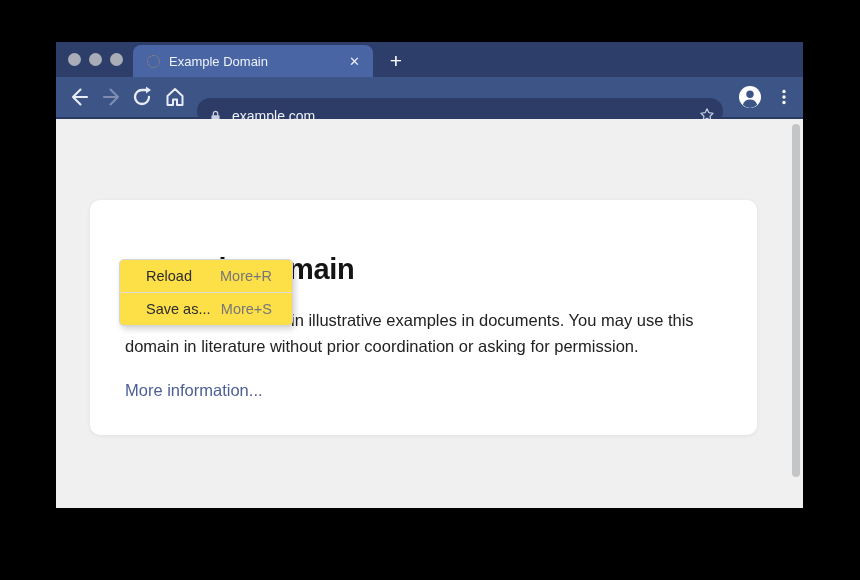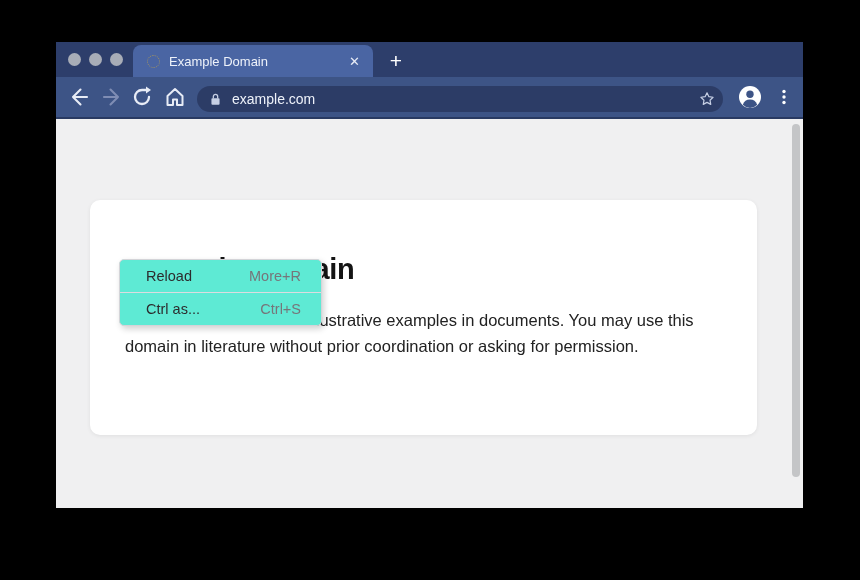--- a/index.html
+++ b/index.html
@@ -19,39 +19,39 @@
     overflow:hidden;}
   .tab-close{color:#e8ecf6;font-size:13px;margin-right:13px;line-height:1;cursor:default;}
   .newtab{position:absolute;left:326px;top:6px;width:28px;height:26px;color:#fff;
     font-size:21px;font-weight:300;display:flex;align-items:center;justify-content:center;}
   
   .toolbar{position:absolute;left:0;top:35px;width:100%;height:40px;background:#3d5486;
     border-bottom:2px solid #293a62;box-sizing:content-box;}
   .navbtn{position:absolute;top:43px;width:24px;height:24px;}
   .navbtn svg{width:24px;height:24px;display:block;}
   .btn-back{left:11px}.btn-forward{left:44px}.btn-reload{left:74px}.btn-home{left:107px}
-  .omnibox{position:absolute;left:141px;top:44px;width:526px;height:26px;border-radius:13px;
-    background:#2c3c66;display:flex;align-items:center;box-sizing:border-box;
+  .omnibox{position:absolute;left:141px;top:56px;width:526px;height:26px;border-radius:13px;
+    background:#2c3c66;display:flex;align-items:flex-end;box-sizing:border-box;
     padding:0 7px 0 12px;}
   .lock{width:13px;height:15px;flex:none;}
   .url-text{color:#eef2fa;font-size:14px;margin-left:10px;flex:1;}
   .star{width:18px;height:18px;flex:none;}
   .avatar{position:absolute;left:682px;top:43px;width:24px;height:24px;}
   .dots{position:absolute;left:719px;top:46px;width:18px;height:18px;}
   
   .content{position:absolute;left:0;top:77px;width:100%;height:389px;background:#f0f0f1;}
   .card{position:absolute;left:34px;top:81px;width:667px;height:235px;background:#fff;
     border-radius:10px;box-shadow:0 1px 4px rgba(0,0,0,.07);box-sizing:border-box;
     padding:52px 38px 0 35px;}
   .card h1{margin:0 0 21px 0;font-size:29px;line-height:34px;font-weight:700;color:#141414;
     letter-spacing:-.3px;}
   .card p{margin:0 0 19px 0;font-size:16.5px;line-height:26px;color:#222;max-width:592px;}
   .card a{font-size:16.5px;line-height:24px;color:#4c5e97;text-decoration:none;}
   
-  .ctxmenu{position:absolute;left:63px;top:140px;width:203px;background:#5eead4;
+  .ctxmenu{position:absolute;left:63px;top:140px;width:174px;background:#fde047;
     border:1px solid #d4d4d8;border-radius:5px;box-shadow:2px 3px 6px rgba(0,0,0,.18);
     box-sizing:border-box;z-index:5;}
   .ctxitem{height:32px;display:flex;align-items:center;justify-content:space-between;
     padding:0 20px 0 26px;font-size:14.5px;color:#2c2c2e;}
   .ctxitem .shortcut{color:#76767a;}
   .ctxdivider{height:1px;background:#dcdce0;margin:0;}
   
   .scroll-thumb{position:absolute;left:736px;top:5px;width:8px;height:353px;
     border-radius:4px;background:#c4c5c7;}
 </style>
@@ -122,31 +122,32 @@
         <circle cx="9" cy="3.5" r="1.7" fill="#fff"></circle>
         <circle cx="9" cy="9" r="1.7" fill="#fff"></circle>
         <circle cx="9" cy="14.5" r="1.7" fill="#fff"></circle>
       </svg>
     </div>
 
     <div class="content">
       <div class="card">
         <h1>Example Domain</h1>
         <p>This domain is for use in illustrative examples in documents. You may use this domain in literature without prior coordination or asking for permission.</p>
+        <a href="#">More information...</a>
       </div>
 
       <div class="ctxmenu">
         <div class="ctxitem">
           <span>Reload</span>
           <span class="shortcut">More+R</span>
         </div>
         <div class="ctxdivider"></div>
         <div class="ctxitem">
-          <span>Ctrl as...</span>
-          <span class="shortcut">Ctrl+S</span>
+          <span>Save as...</span>
+          <span class="shortcut">More+S</span>
         </div>
       </div>
 
       <div class="scroll-thumb"></div>
     </div>
 
   </div>
 </div>
 
 </body></html>

